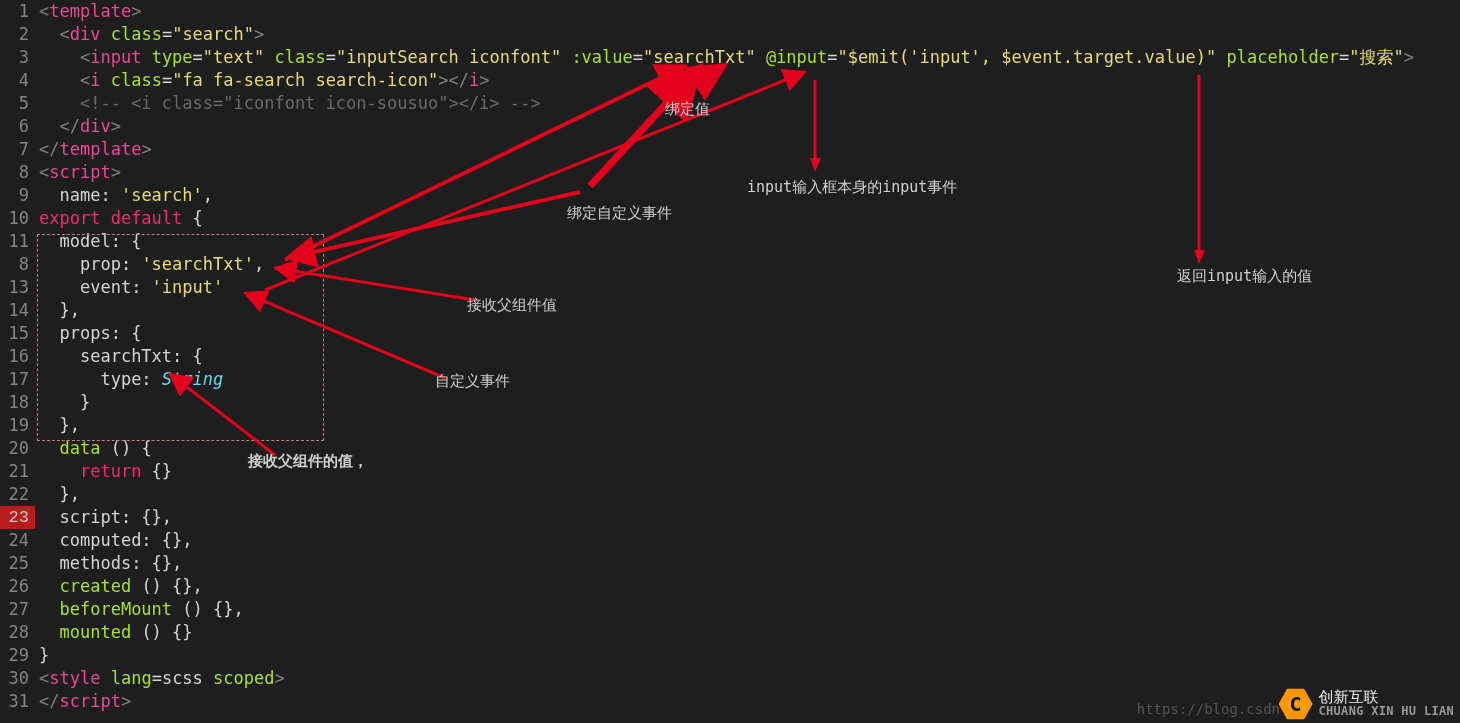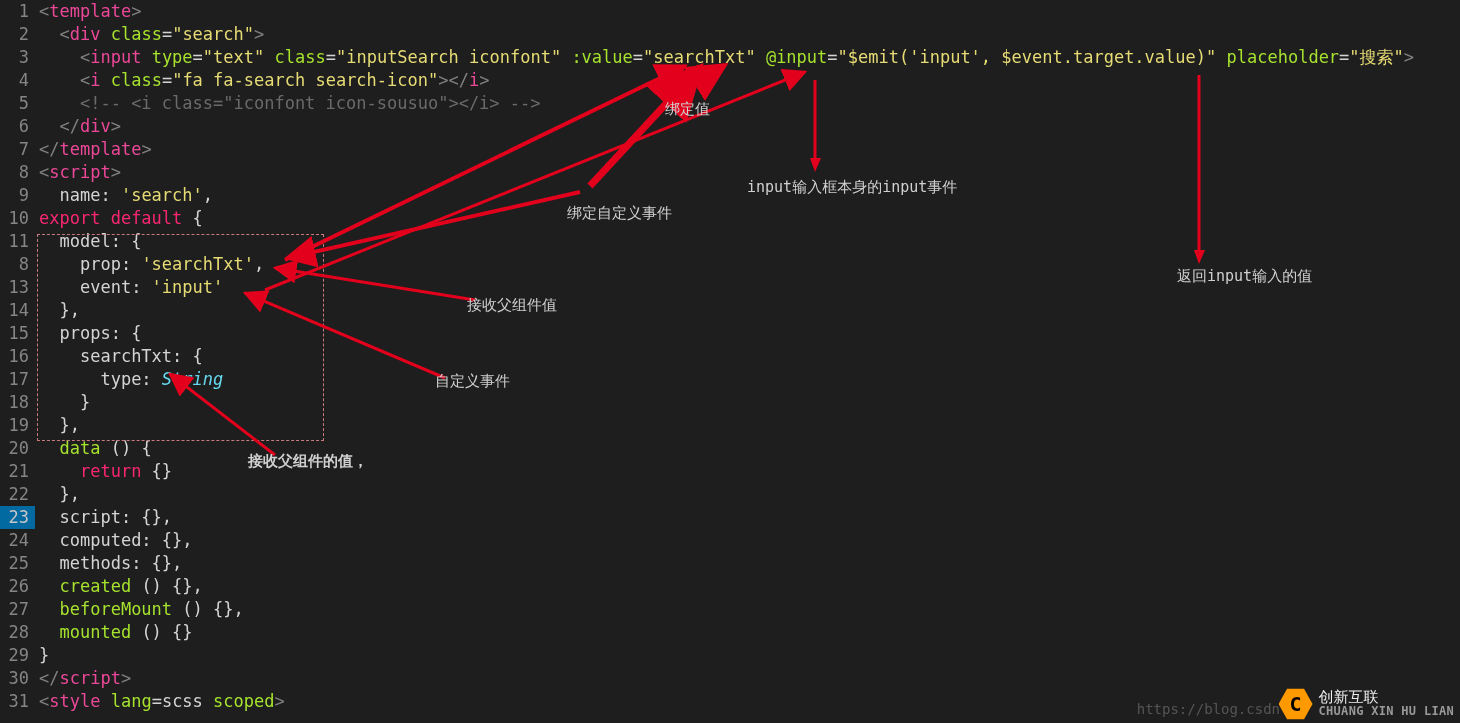--- a/index.html
+++ b/index.html
@@ -1,19 +1,19 @@
 <!DOCTYPE html>
 <html><head>
 <meta charset="utf-8">
 <style>
   html,body{margin:0;padding:0;background:#1e1e1e;color:#d4d4d4;font-family:Consolas,Menlo,monospace;font-size:17px;line-height:23px;}
   .editor{position:relative;display:flex;width:1460px;height:723px;overflow:hidden;}
   .gutter{width:35px;background:#1e1e1e;color:#858585;text-align:right;padding-top:0;user-select:none;}
   .gutter .ln{height:23px;padding-right:6px;}
-  .gutter .ln.active{background:#0369a1;color:#c6c6c6;}
+  .gutter .ln.active{background:#b91c1c;color:#c6c6c6;font-family:Liberation Mono, monospace;}
   .code{position:relative;flex:1;padding-left:4px;}
   .line{height:23px;white-space:pre;}
   .p{color:#808080;}
   .t{color:#ec4899;}
   .a{color:#a6e22e;}
   .s{color:#e6db74;}
   .op{color:#d4d4d4;}
   .k{color:#f92672;}
   .fn{color:#a6e22e;}
   .nm{color:#d4d4d4;}
@@ -90,22 +90,22 @@
     <div class="line">  <span class="fn">data </span><span class="nm">() {</span></div>
     <div class="line">    <span class="k">return </span><span class="nm">{}</span></div>
     <div class="line">  <span class="nm">},</span></div>
     <div class="line">  <span class="nm">script: {},</span></div>
     <div class="line">  <span class="nm">computed: {},</span></div>
     <div class="line">  <span class="nm">methods: {},</span></div>
     <div class="line">  <span class="fn">created </span><span class="nm">() {},</span></div>
     <div class="line">  <span class="fn">beforeMount </span><span class="nm">() {},</span></div>
     <div class="line">  <span class="fn">mounted </span><span class="nm">() {}</span></div>
     <div class="line"><span class="nm">}</span></div>
+    <div class="line"><span class="p">&lt;</span><span class="t">style</span><span> </span><span class="a">lang</span><span class="op">=</span><span class="nm">scss </span><span class="a">scoped</span><span class="p">&gt;</span></div>
     <div class="line"><span class="p">&lt;/</span><span class="t">script</span><span class="p">&gt;</span></div>
-    <div class="line"><span class="p">&lt;</span><span class="t">style</span><span> </span><span class="a">lang</span><span class="op">=</span><span class="nm">scss </span><span class="a">scoped</span><span class="p">&gt;</span></div>
 
     <div class="sel-box" style="left:2px;top:234px;width:285px;height:205px;"></div>
 
     <svg class="overlay" width="1425" height="723">
       <defs>
         <marker id="ah" viewBox="0 0 10 10" refX="9" refY="5" markerWidth="8" markerHeight="8" orient="auto-start-reverse">
           <path d="M0,0 L10,5 L0,10 z" fill="#e3001c"></path>
         </marker>
       </defs>
 

